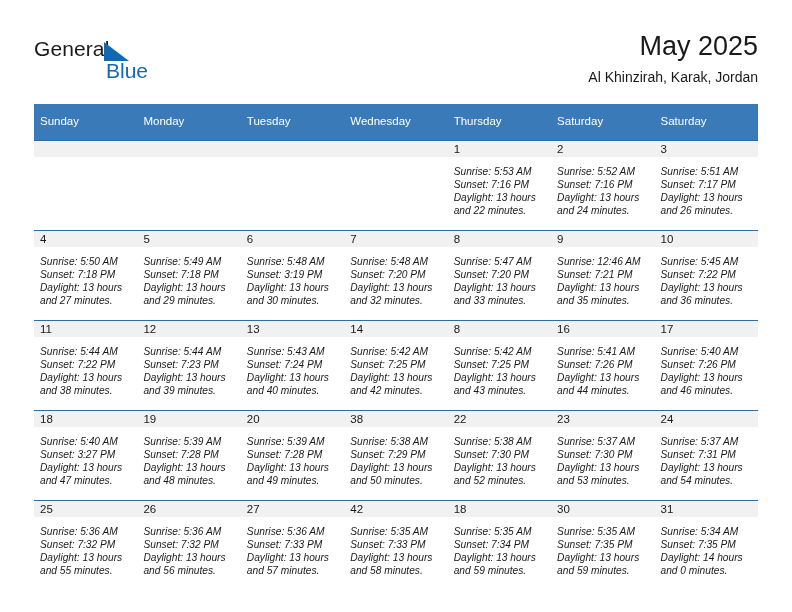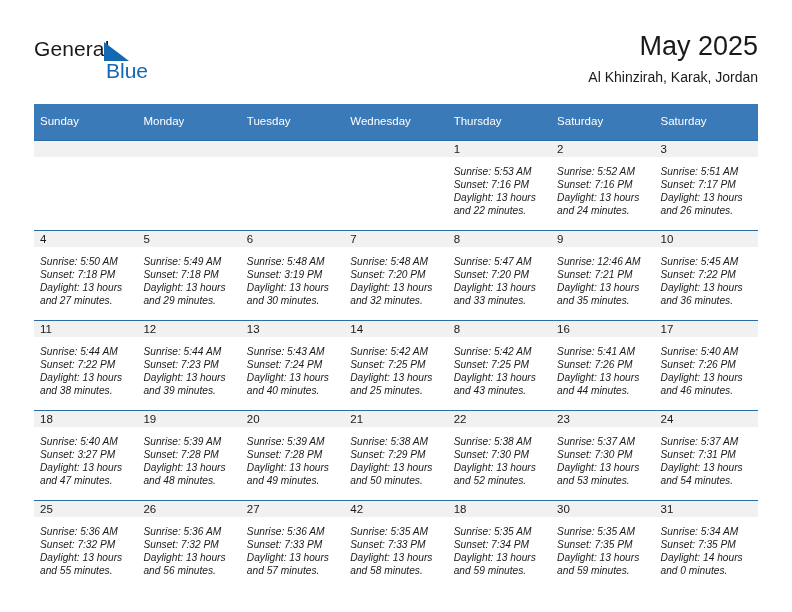--- a/index.html
+++ b/index.html
@@ -293,21 +293,21 @@
               <div>Daylight: 13 hours</div>
               <div>and 40 minutes.</div>
             </div>
           </td>
           <td>
             <div class="day-num-band">14</div>
             <div class="day-body">
               <div>Sunrise: 5:42 AM</div>
               <div>Sunset: 7:25 PM</div>
               <div>Daylight: 13 hours</div>
-              <div>and 25 minutes.</div>
+              <div>and 42 minutes.</div>
             </div>
           </td>
           <td>
             <div class="day-num-band">8</div>
             <div class="day-body">
               <div>Sunrise: 5:42 AM</div>
               <div>Sunset: 7:25 PM</div>
               <div>Daylight: 13 hours</div>
               <div>and 43 minutes.</div>
             </div>
@@ -353,21 +353,21 @@
           <td>
             <div class="day-num-band">20</div>
             <div class="day-body">
               <div>Sunrise: 5:39 AM</div>
               <div>Sunset: 7:28 PM</div>
               <div>Daylight: 13 hours</div>
               <div>and 49 minutes.</div>
             </div>
           </td>
           <td>
-            <div class="day-num-band">21</div>
+            <div class="day-num-band">38</div>
             <div class="day-body">
               <div>Sunrise: 5:38 AM</div>
               <div>Sunset: 7:29 PM</div>
               <div>Daylight: 13 hours</div>
               <div>and 50 minutes.</div>
             </div>
           </td>
           <td>
             <div class="day-num-band">22</div>
             <div class="day-body">

